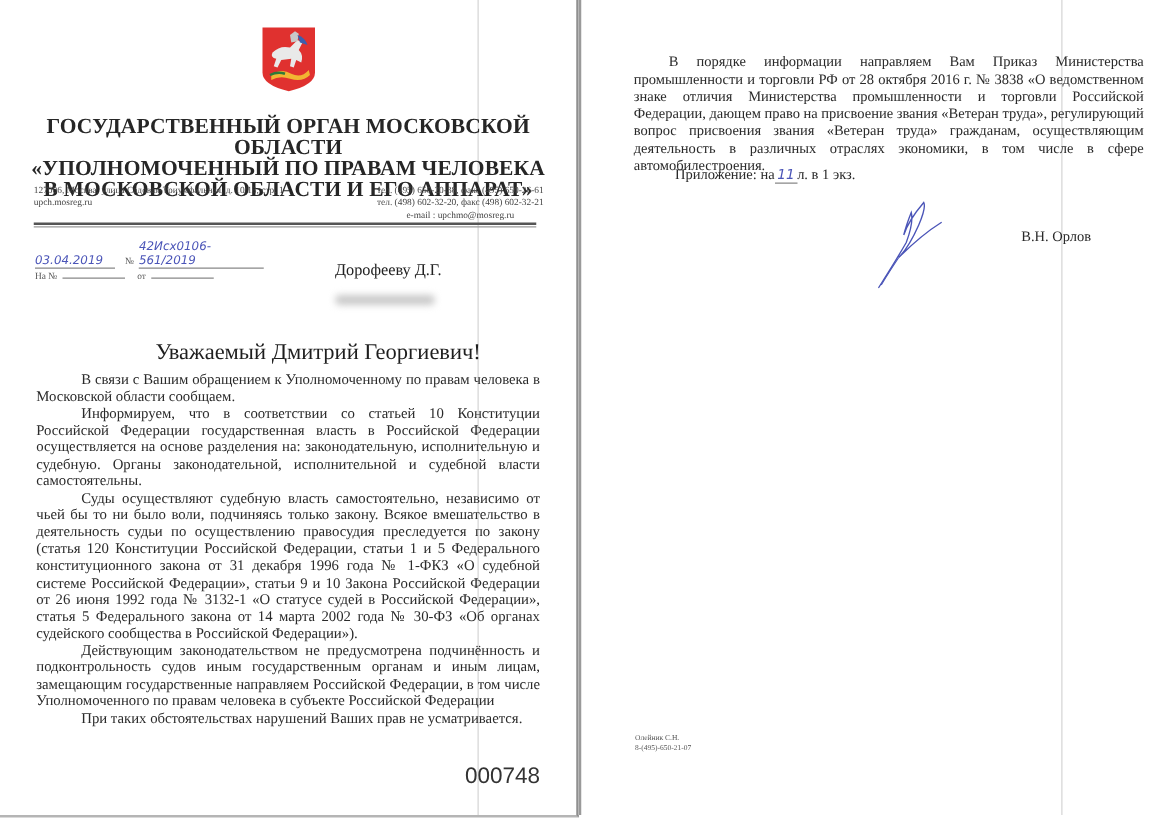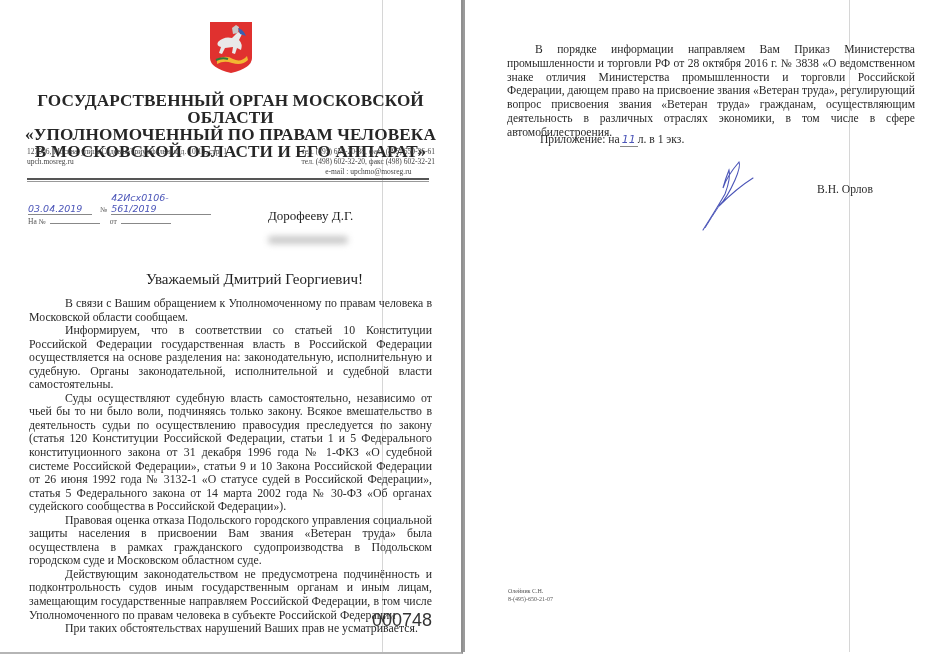--- a/index.html
+++ b/index.html
@@ -20,21 +20,21 @@
   .addr-right { right:26px; top:147px; font-size:7.5px; line-height:10px; color:#444; text-align:center; }
   .hr-thick { left:27px; width:402px; top:178px; height:2px; background:#555; }
   .hr-thin { left:27px; width:402px; top:181px; height:1px; background:#999; }
 
   .hand { font-family:"DejaVu Sans", sans-serif; font-style:italic; color:#4b55b8; font-size:9.5px; }
   .ul { border-bottom:1px solid #888; display:inline-block; }
   .small { font-size:7.5px; color:#555; }
 
   .recipient { left:268px; top:208px; font-size:13px; color:#222; }
   .blurred { left:268px; top:236px; width:80px; height:8px; background:#c9c9c9; filter:blur(3px); border-radius:4px; }
-  .salute { left:0; width:509px; top:271px; text-align:center; font-size:15px; }
+  .salute { left:0; width:509px; top:271px; text-align:center; font-size:18px; }
 
   .body-text { left:29px; width:403px; font-size:11.8px; line-height:13.55px; text-align:justify; color:#2a2a2a; }
   .body-text p { margin:0; text-indent:36px; }
   .stamp-num { left:372px; top:610px; font-family:"Liberation Sans", sans-serif; font-size:18px; color:#333; }
 
   .r-text { left:42px; width:408px; top:43px; font-size:11.6px; line-height:13.8px; text-align:justify; color:#2a2a2a; }
   .r-text p { margin:0; text-indent:28px; }
   .attach { left:75px; top:133px; font-size:11.6px; color:#2a2a2a;text-align:right; }
   .sig-title { left:42px; top:174px; font-size:11.6px; line-height:14px; color:#2a2a2a; }
   .sig-name { left:352px; top:183px; font-size:11.6px; color:#2a2a2a; }
@@ -88,21 +88,20 @@
 
   <div class="abs recipient">Дорофееву Д.Г.</div>
   <div class="abs blurred"></div>
 
   <div class="abs salute">Уважаемый Дмитрий Георгиевич!</div>
 
   <div class="abs body-text" style="top:297px;">
     <p>В связи с Вашим обращением к Уполномоченному по правам человека в Московской области сообщаем.</p>
     <p>Информируем, что в соответствии со статьей 10 Конституции Российской Федерации государственная власть в Российской Федерации осуществляется на основе разделения на: законодательную, исполнительную и судебную. Органы законодательной, исполнительной и судебной власти самостоятельны.</p>
     <p>Суды осуществляют судебную власть самостоятельно, независимо от чьей бы то ни было воли, подчиняясь только закону. Всякое вмешательство в деятельность судьи по осуществлению правосудия преследуется по закону (статья 120 Конституции Российской Федерации, статьи 1 и 5 Федерального конституционного закона от 31 декабря 1996 года № 1-ФКЗ «О судебной системе Российской Федерации», статьи 9 и 10 Закона Российской Федерации от 26 июня 1992 года № 3132-1 «О статусе судей в Российской Федерации», статья 5 Федерального закона от 14 марта 2002 года № 30-ФЗ «Об органах судейского сообщества в Российской Федерации»).</p>
-    <p>Правовая оценка отказа Подольского городского управления социальной защиты населения в присвоении Вам звания «Ветеран труда» была осуществлена в рамках гражданского судопроизводства в Подольском городском суде и Московском областном суде.</p>
     <p>Действующим законодательством не предусмотрена подчинённость и подконтрольность судов иным государственным органам и иным лицам, замещающим государственные направляем Российской Федерации, в том числе Уполномоченного по правам человека в субъекте Российской Федерации</p>
     <p>При таких обстоятельствах нарушений Ваших прав не усматривается.</p>
   </div>
 
   <div class="abs stamp-num">000748</div>
 </div>
 
 <div id="right-page" class="page">
   <div class="fold" style="left:384px"></div>
 

